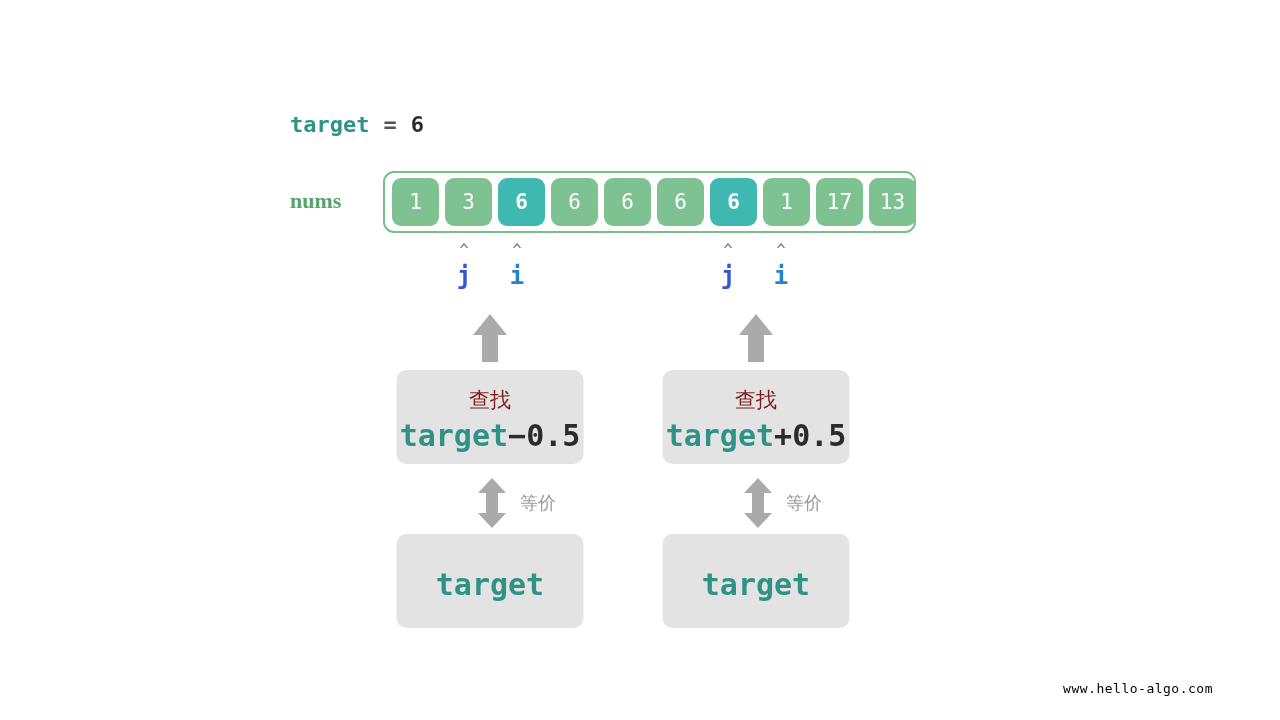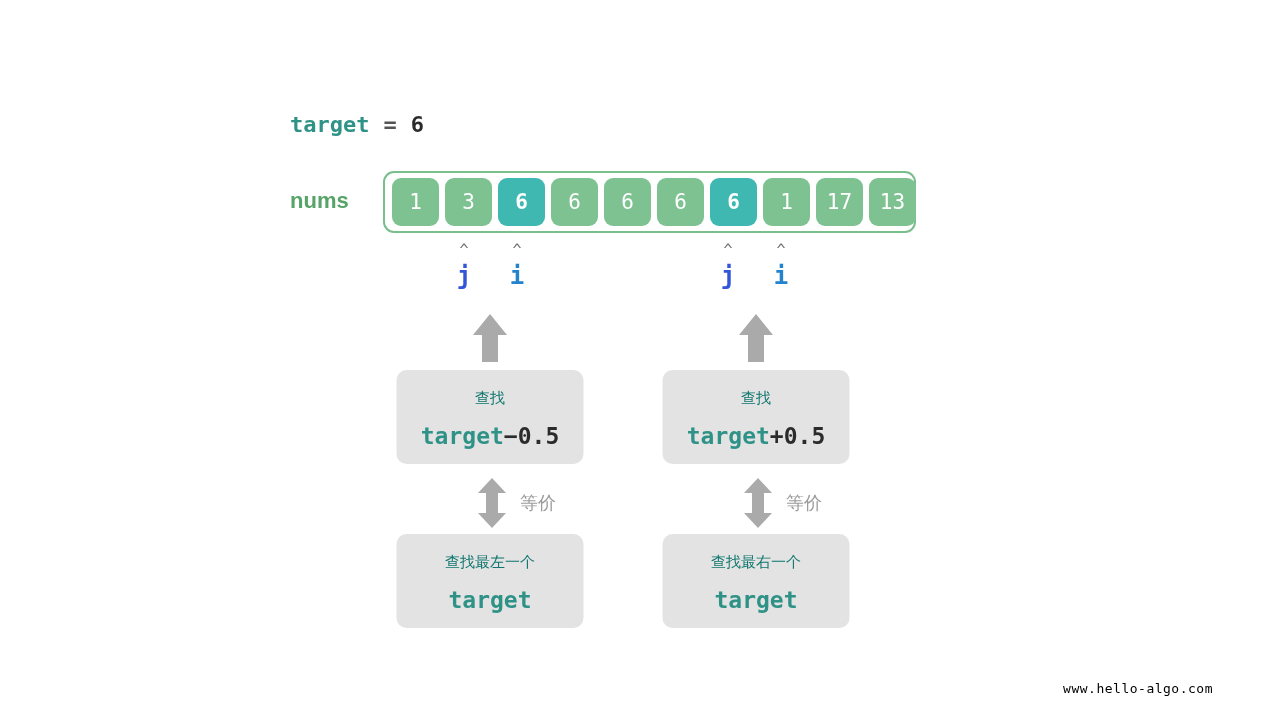--- a/index.html
+++ b/index.html
@@ -30,21 +30,21 @@
   }
   #target-line .var-name { color: #2f9287; }
   #target-line .op { color: #555555; font-weight: bold; }
   #target-line .value { color: #2b2b2b; }
 
   
   #nums-label {
     position: absolute;
     left: 290px;
     top: 188px;
-    font-family: Liberation Sans, sans-serif;
+    font-family: Liberation Serif, serif;
     font-size: 22px;
     font-weight: bold;
     color: #56a468;
   }
 
   
   #array-container {
     position: absolute;
     left: 383px;
     top: 171px;
@@ -115,30 +115,30 @@
     box-sizing: border-box;
     background: #e3e3e3;
     border-radius: 10px;
     display: flex;
     flex-direction: column;
     align-items: center;
     justify-content: center;
     transform: translateX(-50%);
   }
   .box .line1 {
-    font-family: Liberation Mono, monospace;
-    font-size: 15px;
-    color: #0f766e;
+    font-family: Liberation Sans, sans-serif;
+    font-size: 21px;
+    color: #7f1d1d;
     line-height: 30px;
     white-space: pre;
   }
   .box .line2 {
     margin-top: 8px;
     font-family: "DejaVu Sans Mono", monospace;
-    font-size: 23px;
+    font-size: 30px;
     font-weight: bold;
     line-height: 26px;
     white-space: pre;
     color: #2b2b2b;
   }
   .box .line2 .tgt { color: #2f9287; }
   .box .line2 .sgn { color: #2b2b2b; }
 
   
   .equiv {
@@ -237,22 +237,20 @@
 </div>
 
 <div class="equiv" style="left:782px; top:477px;">
   <svg width="32" height="52" viewBox="0 0 32 52">
     <polygon points="16,1 30,16 22,16 22,36 30,36 16,51 2,36 10,36 10,16 2,16" fill="#aaaaaa"></polygon>
   </svg>
   <span class="equiv-label">等价</span>
 </div>
 
 <div class="box" style="left:490px; top:534px; width:187px; height:94px;">
-  <div class="line1">查找最左一个</div>
   <div class="line2"><span class="tgt">target</span></div>
 </div>
 
 <div class="box" style="left:756px; top:534px; width:187px; height:94px;">
-  <div class="line1">查找最右一个</div>
   <div class="line2"><span class="tgt">target</span></div>
 </div>
 
 <div id="watermark">www.hello-algo.com</div>
 
 </body></html>

